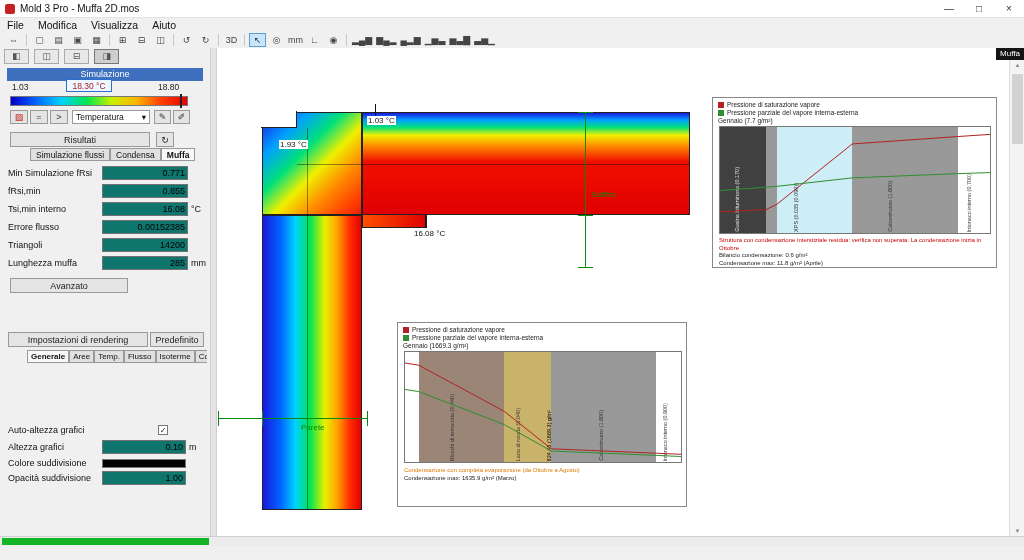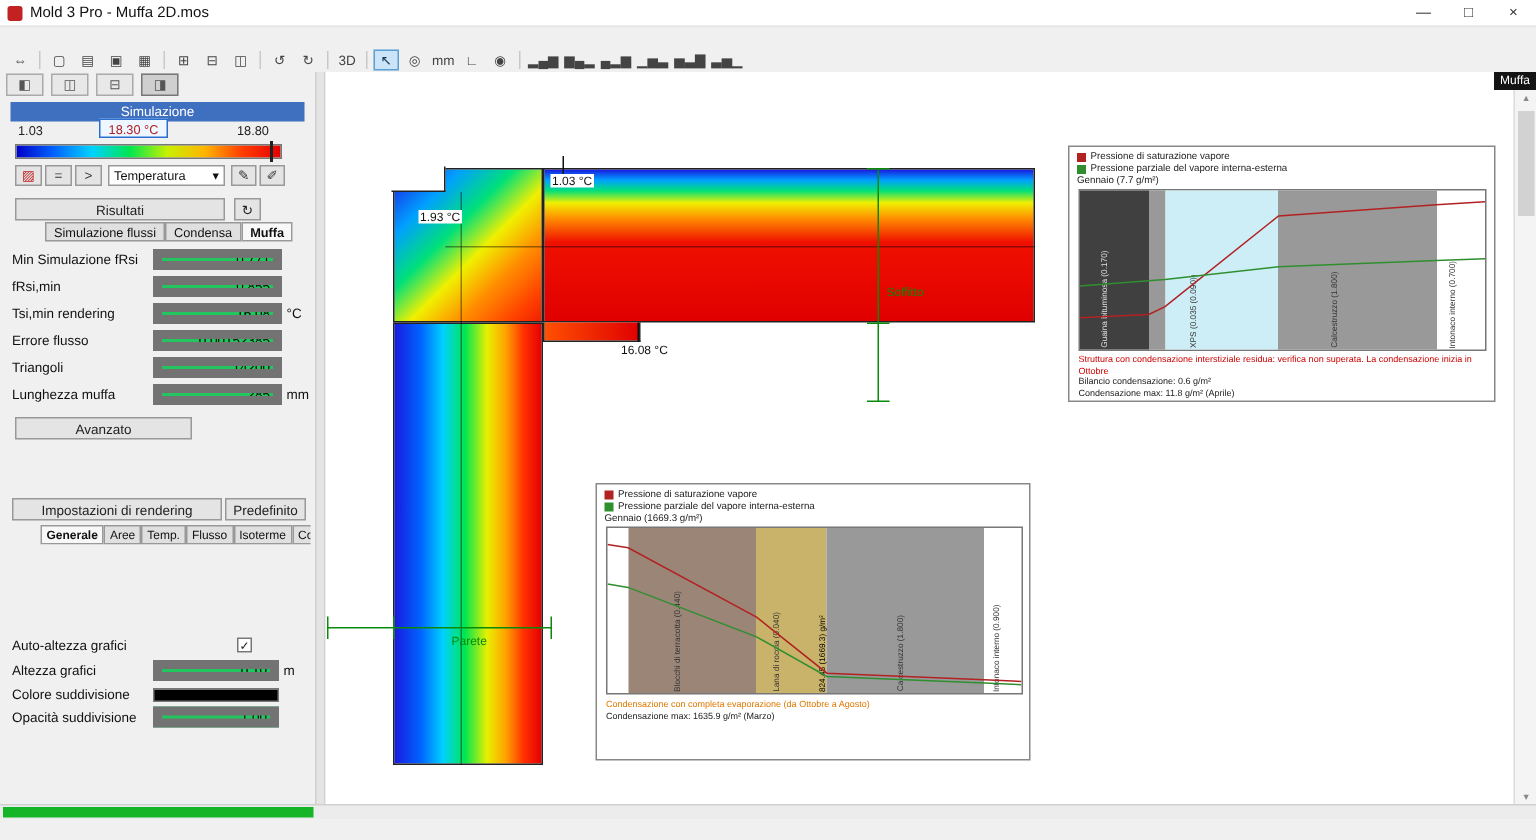--- a/index.html
+++ b/index.html
@@ -26,21 +26,21 @@
 .gradbar{left:10px;top:48px;width:178px;height:10px;border:1px solid #777;background:linear-gradient(to right,#0000c8,#0064ff,#00d2ff,#00e650,#c8f000,#ffb400,#ff3c00,#e60000);}
 .gradmark{left:180px;top:46px;width:2px;height:14px;background:#222;}
 .sbtn{height:14px;border:1px solid #999;background:#e4e4e4;font-size:9px;text-align:center;line-height:12px;color:#333;}
 .red{color:#c22222;}
 .mode{left:72px;top:62px;width:78px;height:14px;border:1px solid #999;background:#fff;font-size:8.5px;line-height:12px;padding:0 3px;display:flex;justify-content:space-between;}
 .btn{background:#e4e4e4;border:1px solid #999;font-size:9px;text-align:center;color:#222;}
 .tabsrow{display:flex;padding-left:22px;}
 .tab{border:1px solid #999;background:#e0e0e0;font-size:8.5px;padding:0 5px;line-height:12px;height:13px;white-space:nowrap;}
 .tab.active{background:#f8f8f8;font-weight:bold;}
 .flabel{font-size:9px;color:#111;}
-.inp{background:#22c55e;border:6px solid #737373;font-size:9px;text-align:right;padding:0 2px;height:14px;width:86px;}
+.inp{background:#0f766e;border:1px solid #737373;font-size:9px;text-align:right;padding:0 2px;height:14px;width:86px;}
 .suffix{font-size:9px;color:#111;}
 .checkbox{width:10px;height:10px;border:1px solid #777;background:#fff;font-size:8px;line-height:9px;text-align:center;color:#222;}
 .swatch{background:#000;border:1px solid #777;width:84px;height:9px;}
 .splitter{left:210px;top:48px;width:7px;height:488px;background:#e4e4e4;border-left:1px solid #d0d0d0;border-right:1px solid #d0d0d0;}
 .canvas{left:217px;top:48px;width:807px;height:488px;background:#fff;overflow:hidden;}
 .ctitle{left:35px;top:12px;font-size:15px;color:#3c3c3c;}
 .muffatab{right:0;top:0;width:28px;height:12px;background:#141414;color:#fff;font-size:8px;text-align:center;line-height:12px;}
 .vscroll{right:0;top:12px;width:15px;height:476px;background:#f4f4f4;border-left:1px solid #ddd;}
 .sarrow{position:absolute;left:0;width:15px;text-align:center;font-size:7px;color:#888;}
 .vthumb{position:absolute;left:2px;top:14px;width:11px;height:70px;background:#d2d2d2;}
@@ -78,20 +78,26 @@
   <div class="abs titlebar">
     <div class="appicon"></div>
     <div class="title">Mold 3 Pro - Muffa 2D.mos</div>
     <div class="winbtns">
       <div class="winbtn">—</div>
       <div class="winbtn">□</div>
       <div class="winbtn">×</div>
     </div>
   </div>
 
+  <div class="abs menubar">
+    <div class="menuitem">File</div>
+    <div class="menuitem">Modifica</div>
+    <div class="menuitem">Visualizza</div>
+    <div class="menuitem">Aiuto</div>
+  </div>
 
   <div class="abs toolbar">
     <span class="tbtn">⇔</span>
     <span class="tsep"></span>
     <span class="tbtn">▢</span>
     <span class="tbtn">▤</span>
     <span class="tbtn">▣</span>
     <span class="tbtn">▦</span>
     <span class="tsep"></span>
     <span class="tbtn">⊞</span>
@@ -149,21 +155,21 @@
     <div class="abs tabsrow" style="left:8px;top:100px;">
       <span class="tab">Simulazione flussi</span>
       <span class="tab">Condensa</span>
       <span class="tab active">Muffa</span>
     </div>
 
     <span class="abs flabel" style="left:8px;top:120px;">Min Simulazione fRsi</span>
     <input class="abs inp" style="left: 102px; top: 118px;" value="0.771">
     <span class="abs flabel" style="left:8px;top:138px;">fRsi,min</span>
     <input class="abs inp" style="left: 102px; top: 136px;" value="0.855">
-    <span class="abs flabel" style="left:8px;top:156px;">Tsi,min rendering</span>
+    <span class="abs flabel" style="left:8px;top:156px;">Tsi,min interno</span>
     <input class="abs inp" style="left: 102px; top: 154px; padding-left: 32px;" value="16.08">
     <span class="abs suffix" style="left:191px;top:156px;">°C</span>
     <span class="abs flabel" style="left:8px;top:174px;">Errore flusso</span>
     <input class="abs inp" style="left: 102px; top: 172px;" value="0.00152385">
     <span class="abs flabel" style="left:8px;top:192px;">Triangoli</span>
     <input class="abs inp" style="left: 102px; top: 190px;" value="14200">
     <span class="abs flabel" style="left:8px;top:210px;">Lunghezza muffa</span>
     <input class="abs inp" style="left: 102px; top: 208px;" value="285">
     <span class="abs suffix" style="left:191px;top:210px;">mm</span>
 

